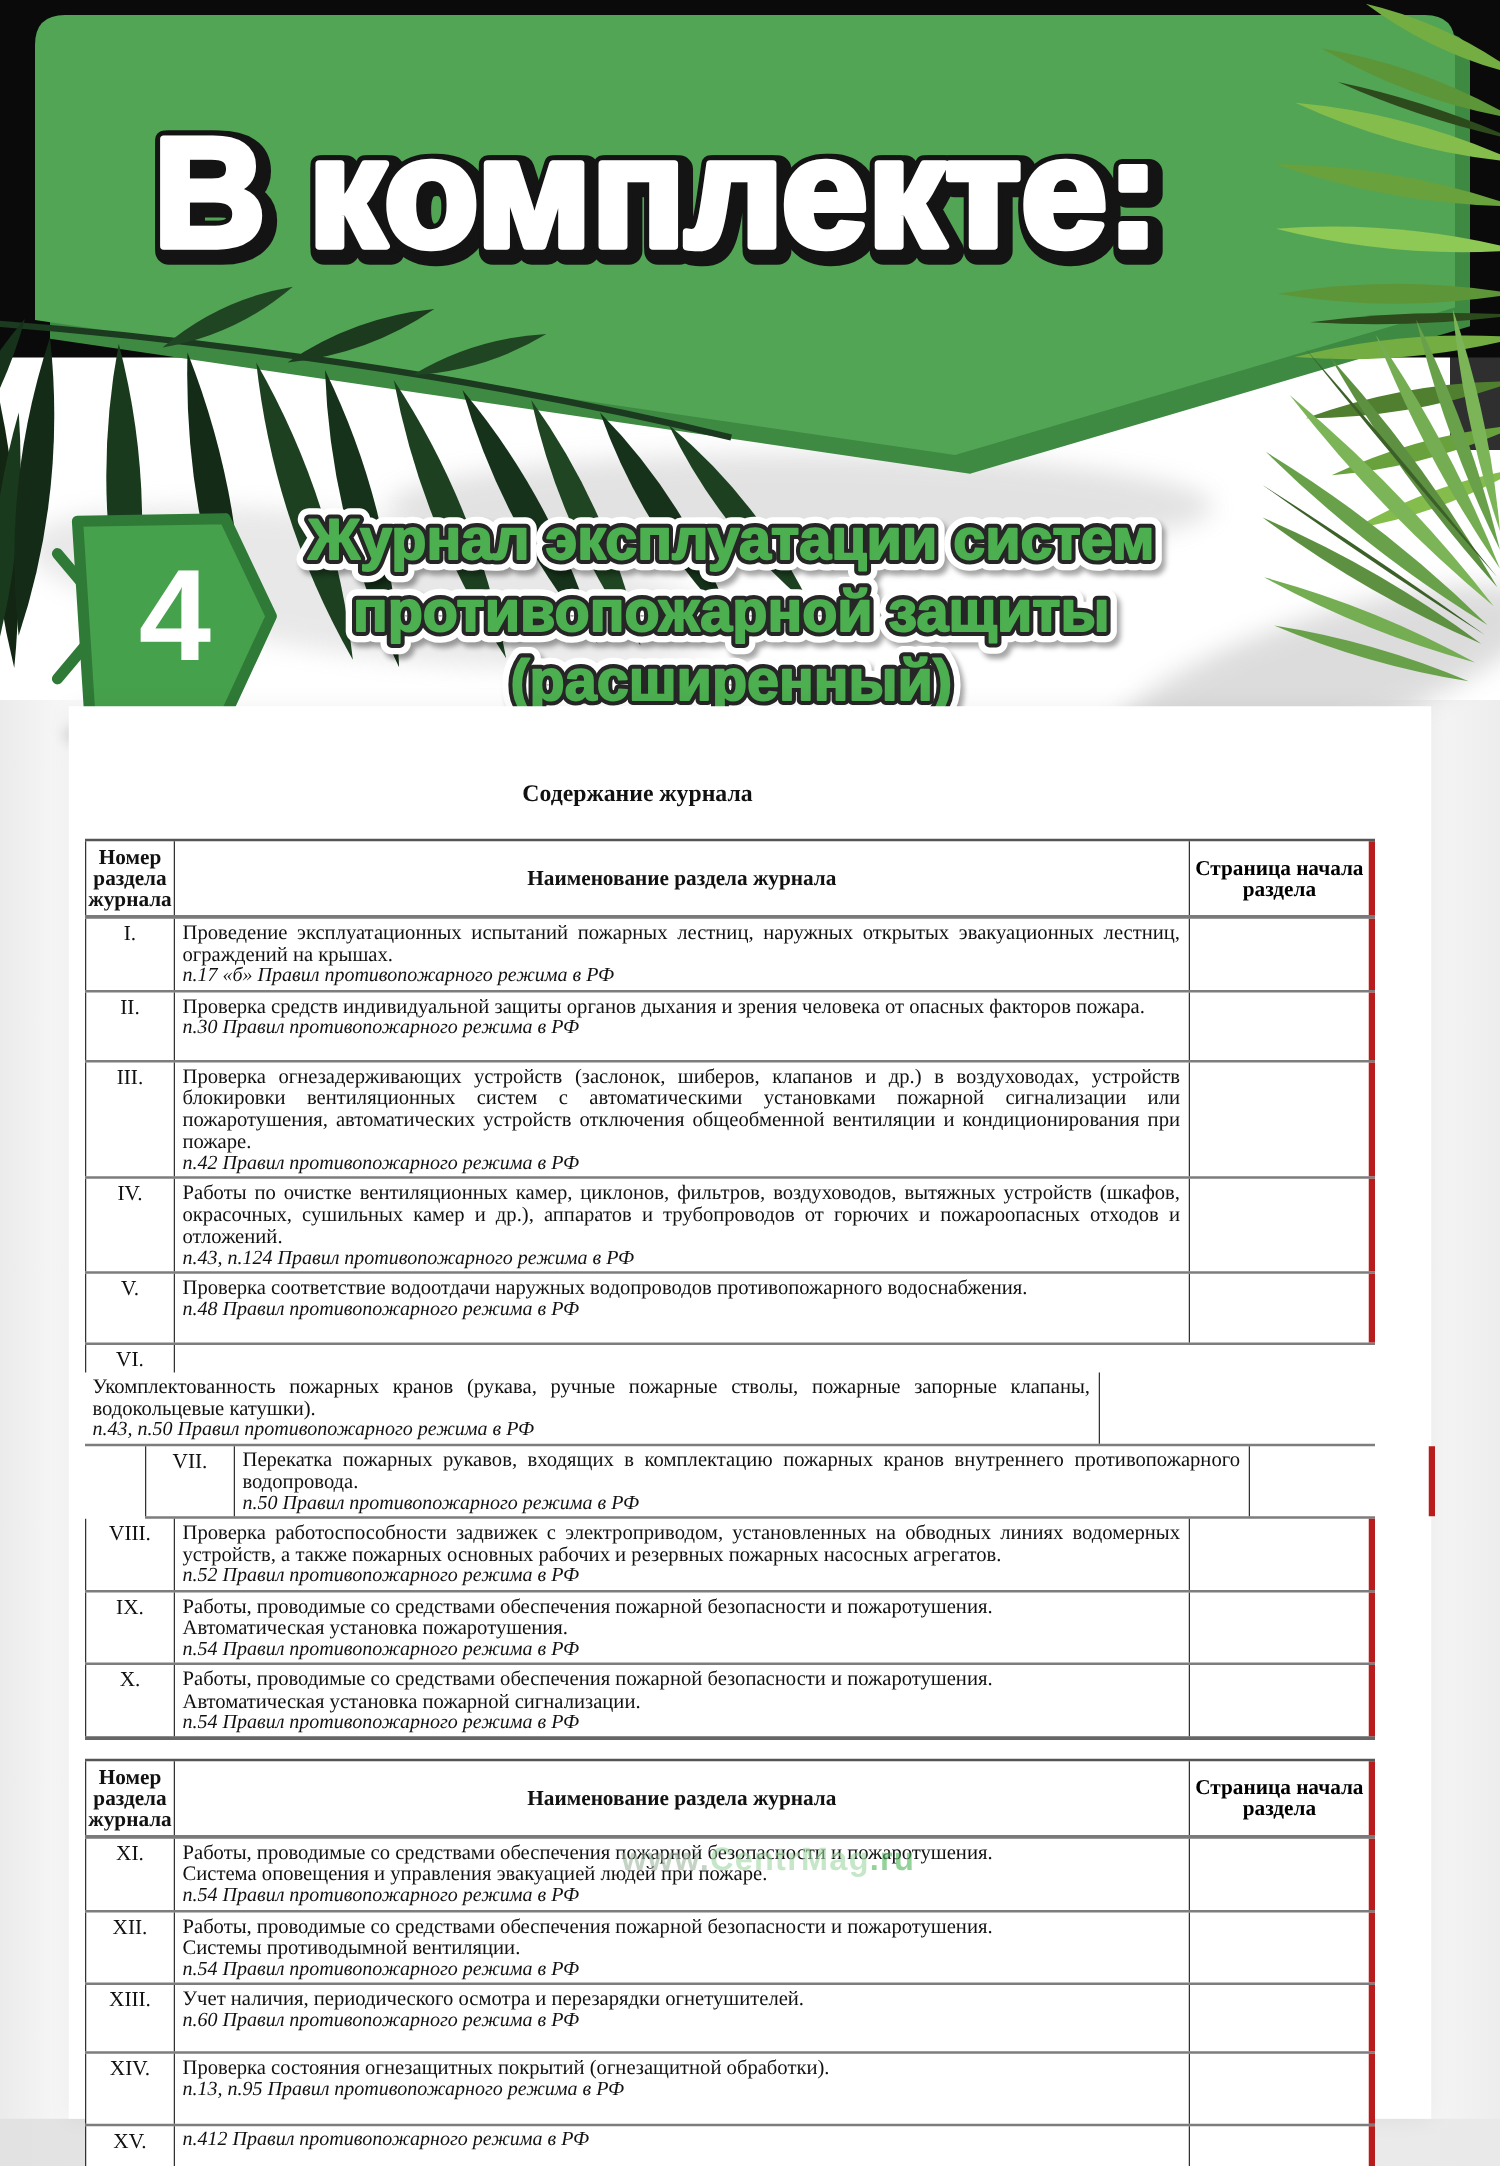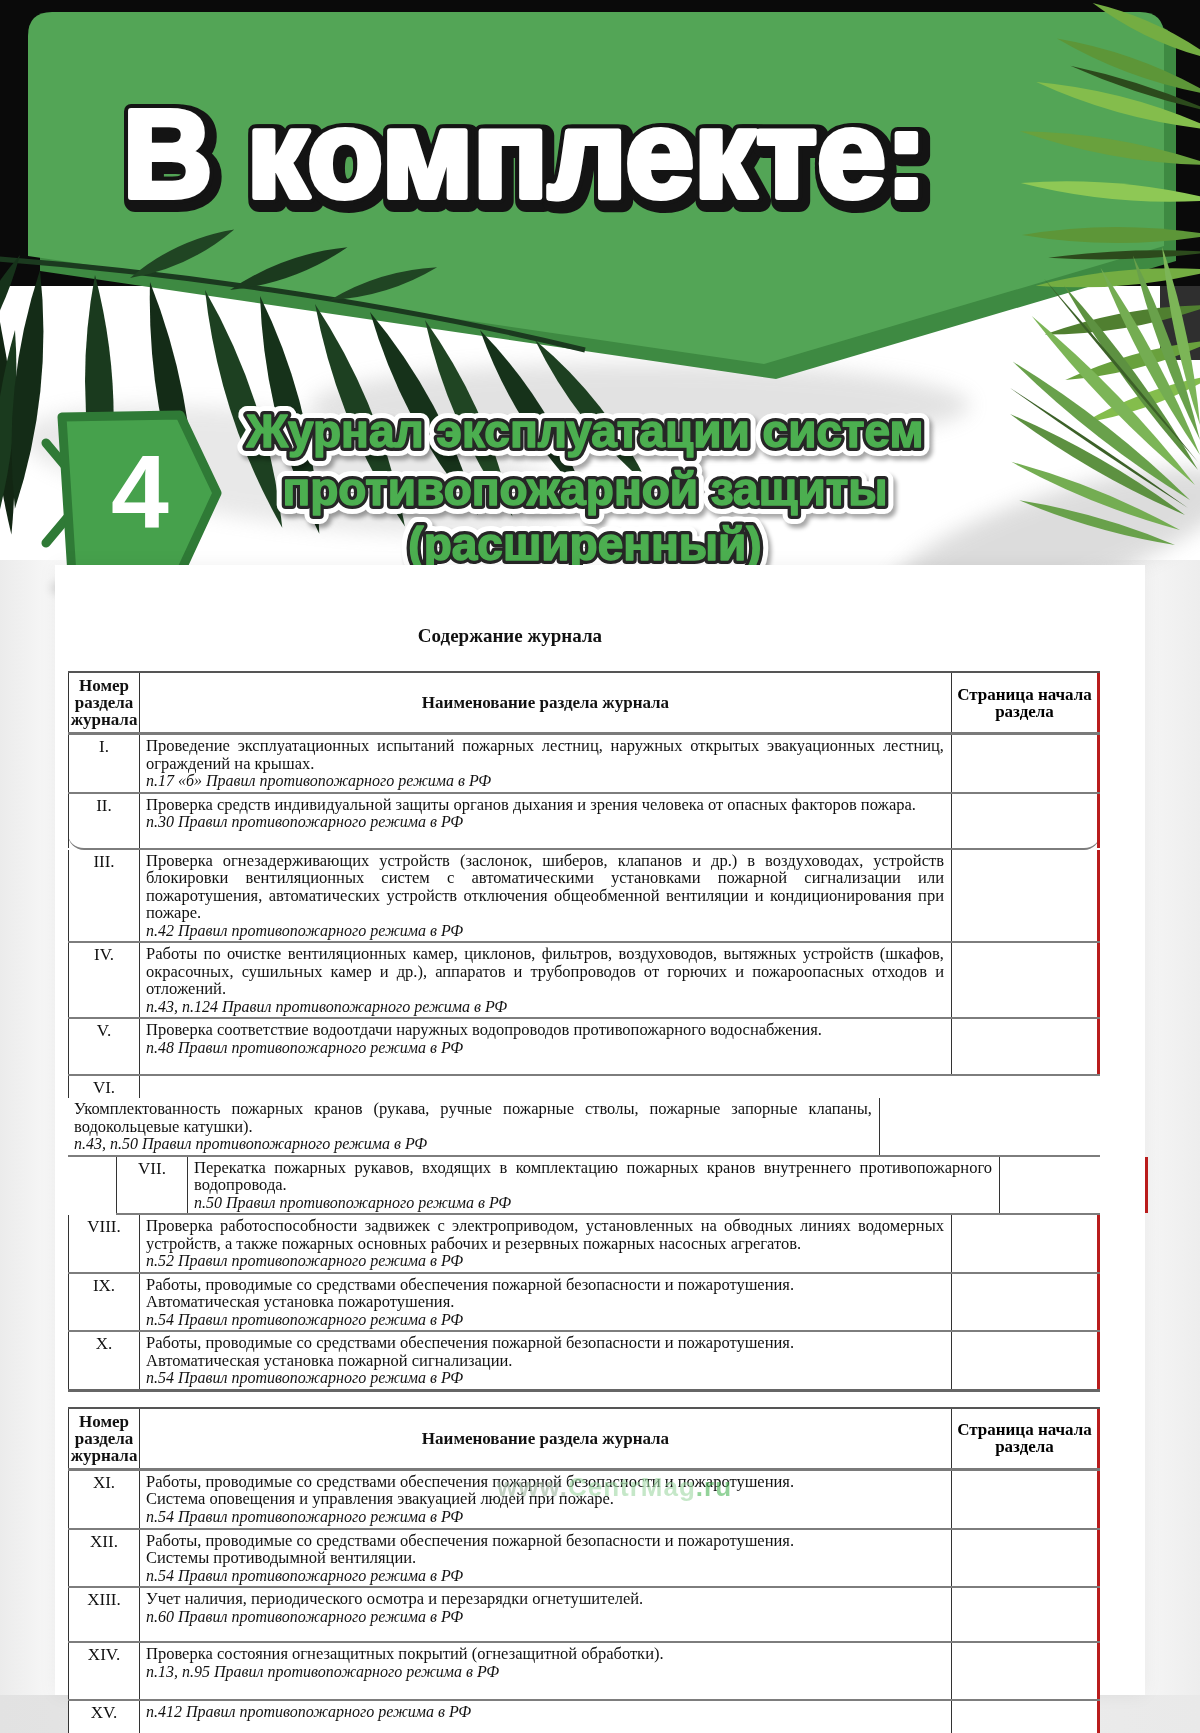--- a/index.html
+++ b/index.html
@@ -29,21 +29,21 @@
   .tbl1{margin-top:24px;}
   .tbl2{margin-top:15px;}
   .thead{display:flex;border-bottom:3px solid #7a7a7a;}
   .trow{display:flex;border-bottom:2px solid #7d7d7d;}
   .trow:last-child{border-bottom:none;}
   .c-num,.c-name,.c-page{box-sizing:border-box;}
   .c-num{width:72px;border-left:1px solid #333;border-right:1px solid #333;
     text-align:center;font-size:17px;color:#111;padding-top:2px;flex:none;}
   .c-name{width:812px;border-right:1px solid #333;padding:2px 7px 2px 6px;
     font-size:16.5px;line-height:17.5px;color:#111;flex:none;}
-  .c-page{width:148px;border-right:3px solid #b91c1c;flex:none;}
+  .c-page{width:148px;border-right:5px solid #b91c1c;flex:none;}
   .thead .c-num,.thead .c-name,.thead .c-page{
     font-weight:bold;text-align:center;font-size:17px;line-height:17px;
     display:flex;align-items:center;justify-content:center;padding:4px 2px;}
   .c-name .line{text-align:justify;}
   .c-name .ref{font-style:italic;font-size:16px;text-align:left;}
 
   
   .watermark{position:absolute;left:497px;top:1472px;font-family:"Liberation Sans",sans-serif;
     font-weight:bold;font-size:26px;letter-spacing:1px;white-space:nowrap;opacity:.6;}
   .wm-prefix{color:#9fb7a0;}
@@ -170,21 +170,21 @@
 
   <div class="trow" style="min-height: 56px;">
     <div class="c-num">I.</div>
     <div class="c-name">
             <div class="line">Проведение эксплуатационных испытаний пожарных лестниц, наружных открытых эвакуационных лестниц, ограждений на крышах.</div>
             <div class="ref">п.17 «б» Правил противопожарного режима в РФ</div>
           </div>
     <div class="c-page"></div>
   </div>
 
-  <div class="trow" style="min-height: 54px; border-radius: 16px;">
+  <div class="trow" style="min-height: 54px;">
     <div class="c-num">II.</div>
     <div class="c-name">
             <div class="line">Проверка средств индивидуальной защиты органов дыхания и зрения человека от опасных факторов пожара.</div>
             <div class="ref">п.30 Правил противопожарного режима в РФ</div>
           </div>
     <div class="c-page"></div>
   </div>
 
   <div class="trow" style="min-height: 86px;">
     <div class="c-num">III.</div>

